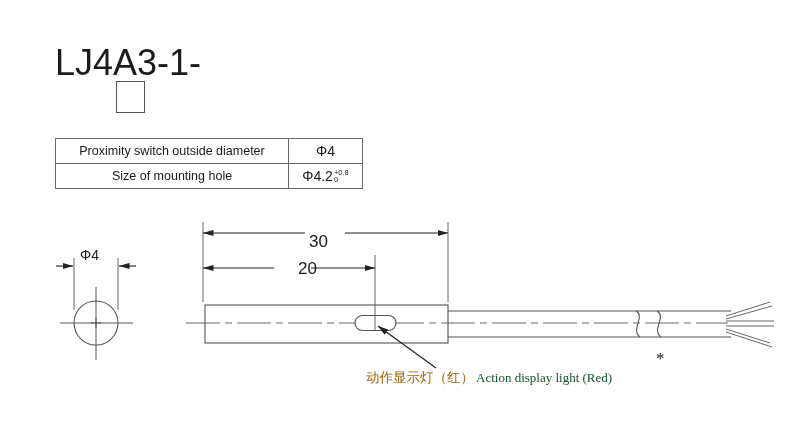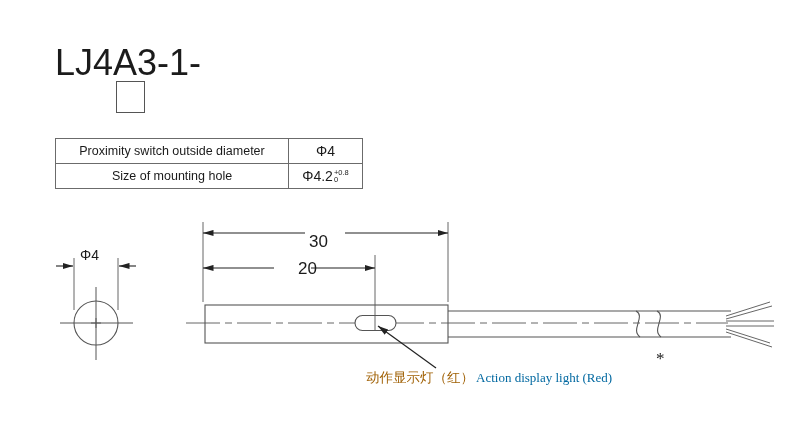--- a/index.html
+++ b/index.html
@@ -106,21 +106,21 @@
     line-height: 1;
   }
   #led-caption .cn {
     font-family: "DejaVu Sans", "Liberation Sans", sans-serif;
     font-size: 13.5px;
     color: #a16207;
   }
   #led-caption .en {
     font-family: "Liberation Serif", "DejaVu Serif", serif;
     font-size: 13px;
-    color: #0369a1;
+    color: #14532d;
     margin-left: 2px;
   }
 </style>
 </head>
 <body>
 
 <div id="sheet">
 
   <div id="model-title">
     <span class="code">LJ4A3-1-</span>

